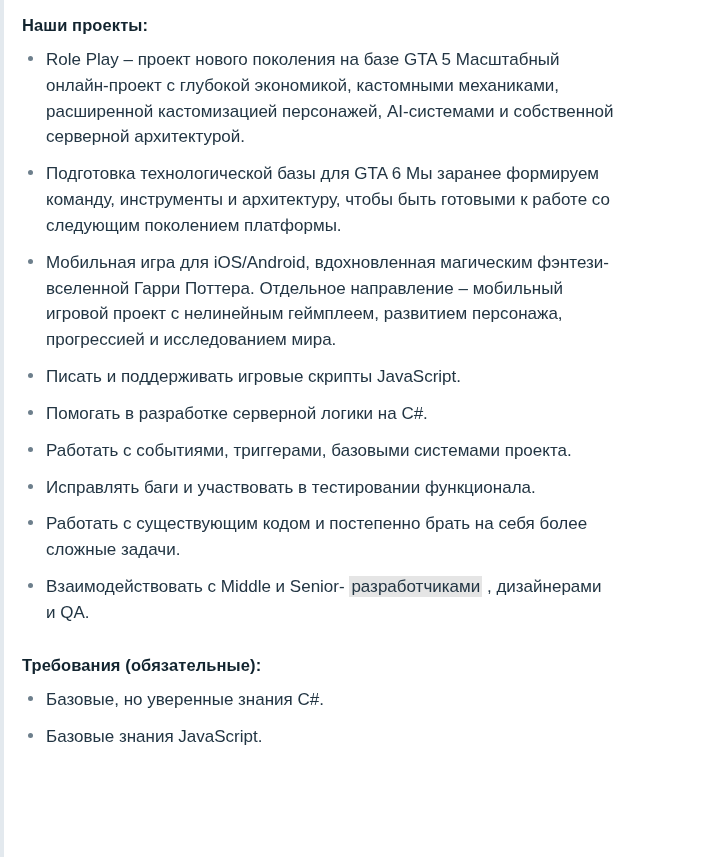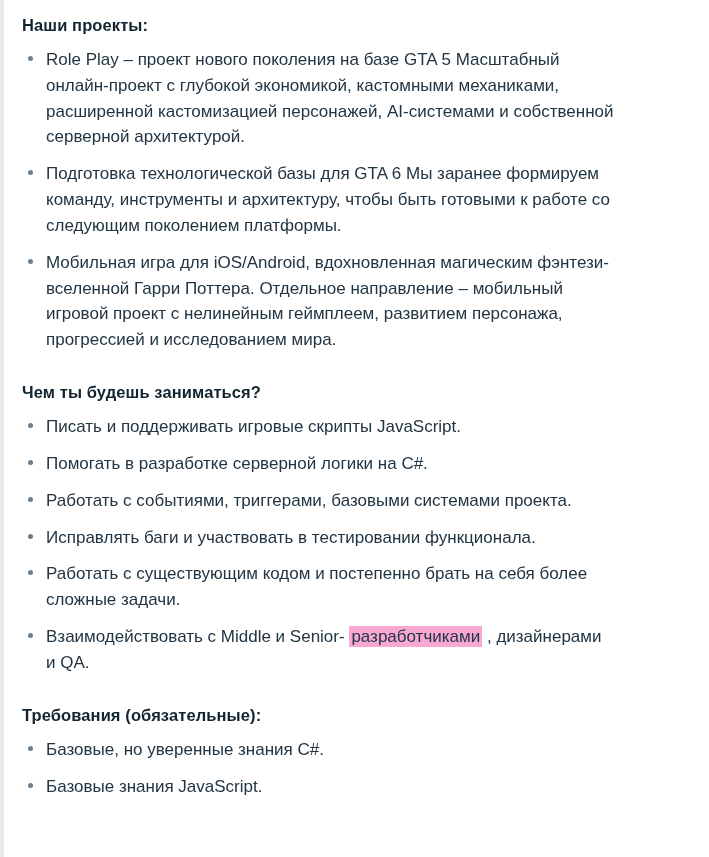--- a/index.html
+++ b/index.html
@@ -56,41 +56,40 @@
     content: "";
     position: absolute;
     left: 6px;
     top: 9px;
     width: 5px;
     height: 5px;
     border-radius: 50%;
     background: #6d7f8c;
   }
   .hl {
-    background: #f9a8d4;
+    background: #e5e5e5;
     padding: 1px 2px;
   }
   .tight li {
     margin-bottom: 9px;
   }
 </style>
 </head>
 <body>
 
 <div class="page">
   <div class="left-rule"></div>
 
   <h3 class="section-title">Наши проекты:</h3>
   <ul class="bullets">
     <li>Role Play – проект нового поколения на базе GTA 5 Масштабный онлайн-проект с глубокой экономикой, кастомными механиками, расширенной кастомизацией персонажей, AI-системами и собственной серверной архитектурой.</li>
     <li>Подготовка технологической базы для GTA 6 Мы заранее формируем команду, инструменты и архитектуру, чтобы быть готовыми к работе со следующим поколением платформы.</li>
     <li>Мобильная игра для iOS/Android, вдохновленная магическим фэнтези-вселенной Гарри Поттера. Отдельное направление – мобильный игровой проект с нелинейным геймплеем, развитием персонажа, прогрессией и исследованием мира.</li>
   </ul>
 
-  <h3 class="section-title spaced">Чем ты будешь заниматься?</h3>
   <ul class="bullets tight">
     <li>Писать и поддерживать игровые скрипты JavaScript.</li>
     <li>Помогать в разработке серверной логики на C#.</li>
     <li>Работать с событиями, триггерами, базовыми системами проекта.</li>
     <li>Исправлять баги и участвовать в тестировании функционала.</li>
     <li>Работать с существующим кодом и постепенно брать на себя более сложные задачи.</li>
     <li><span>Взаимодействовать с Middle и Senior-</span> <span class="hl">разработчиками</span> <span>, дизайнерами и QA.</span></li>
   </ul>
 
   <h3 class="section-title spaced">Требования (обязательные):</h3>

